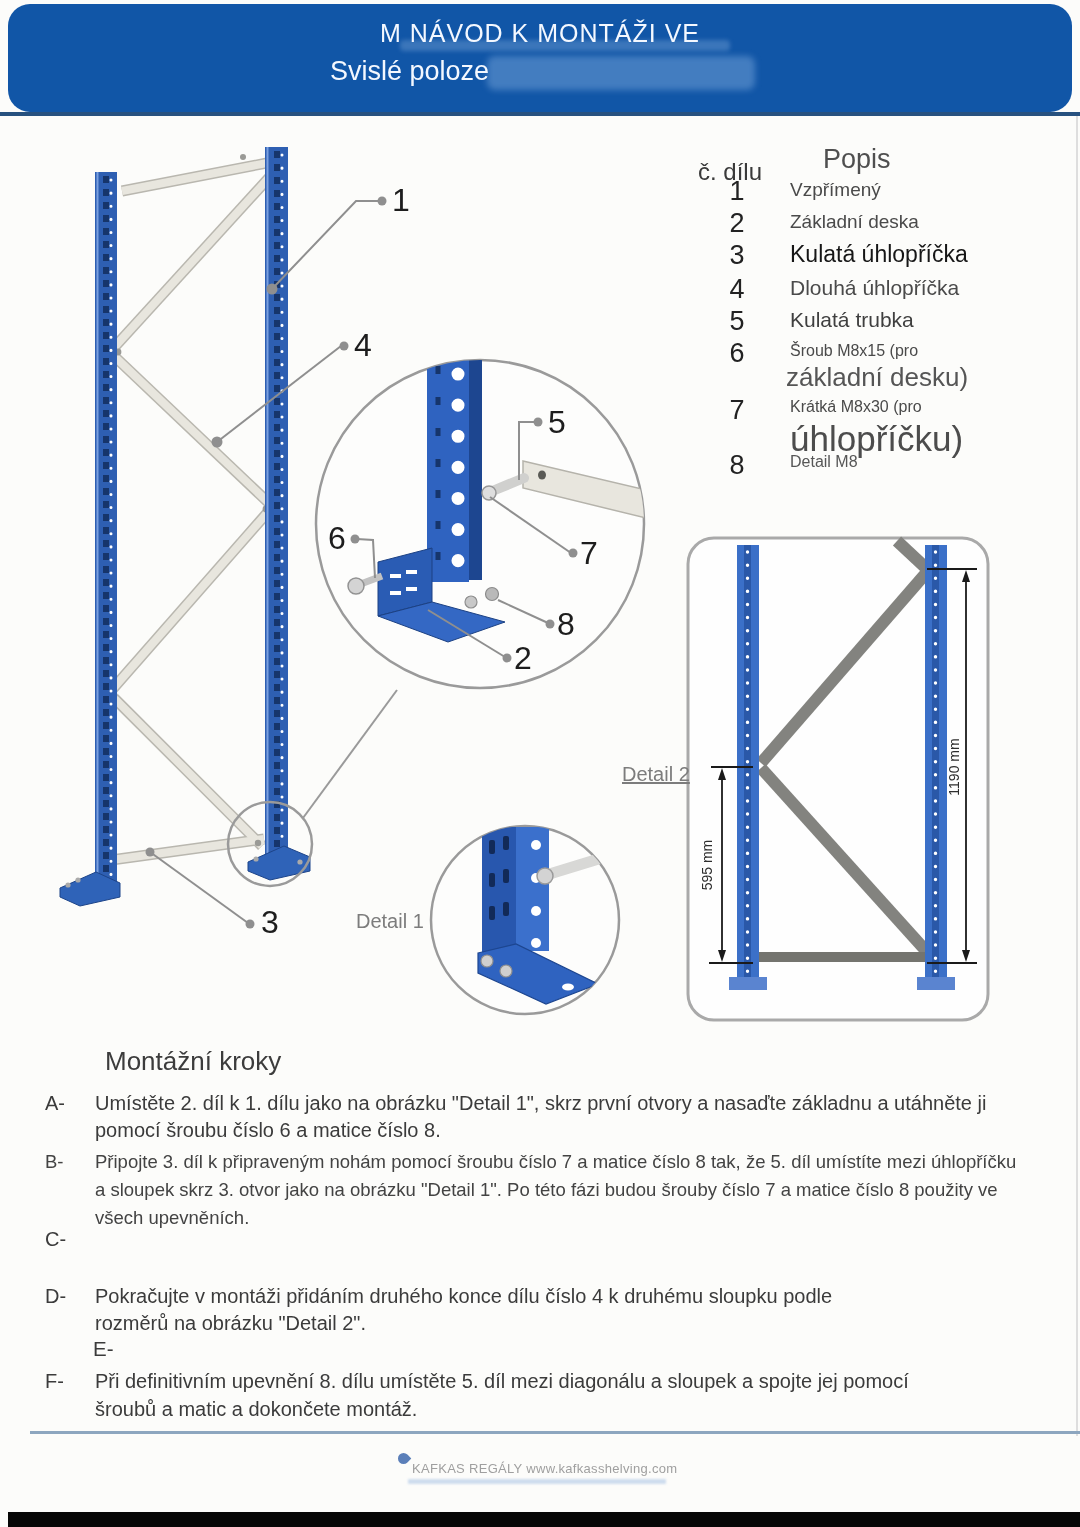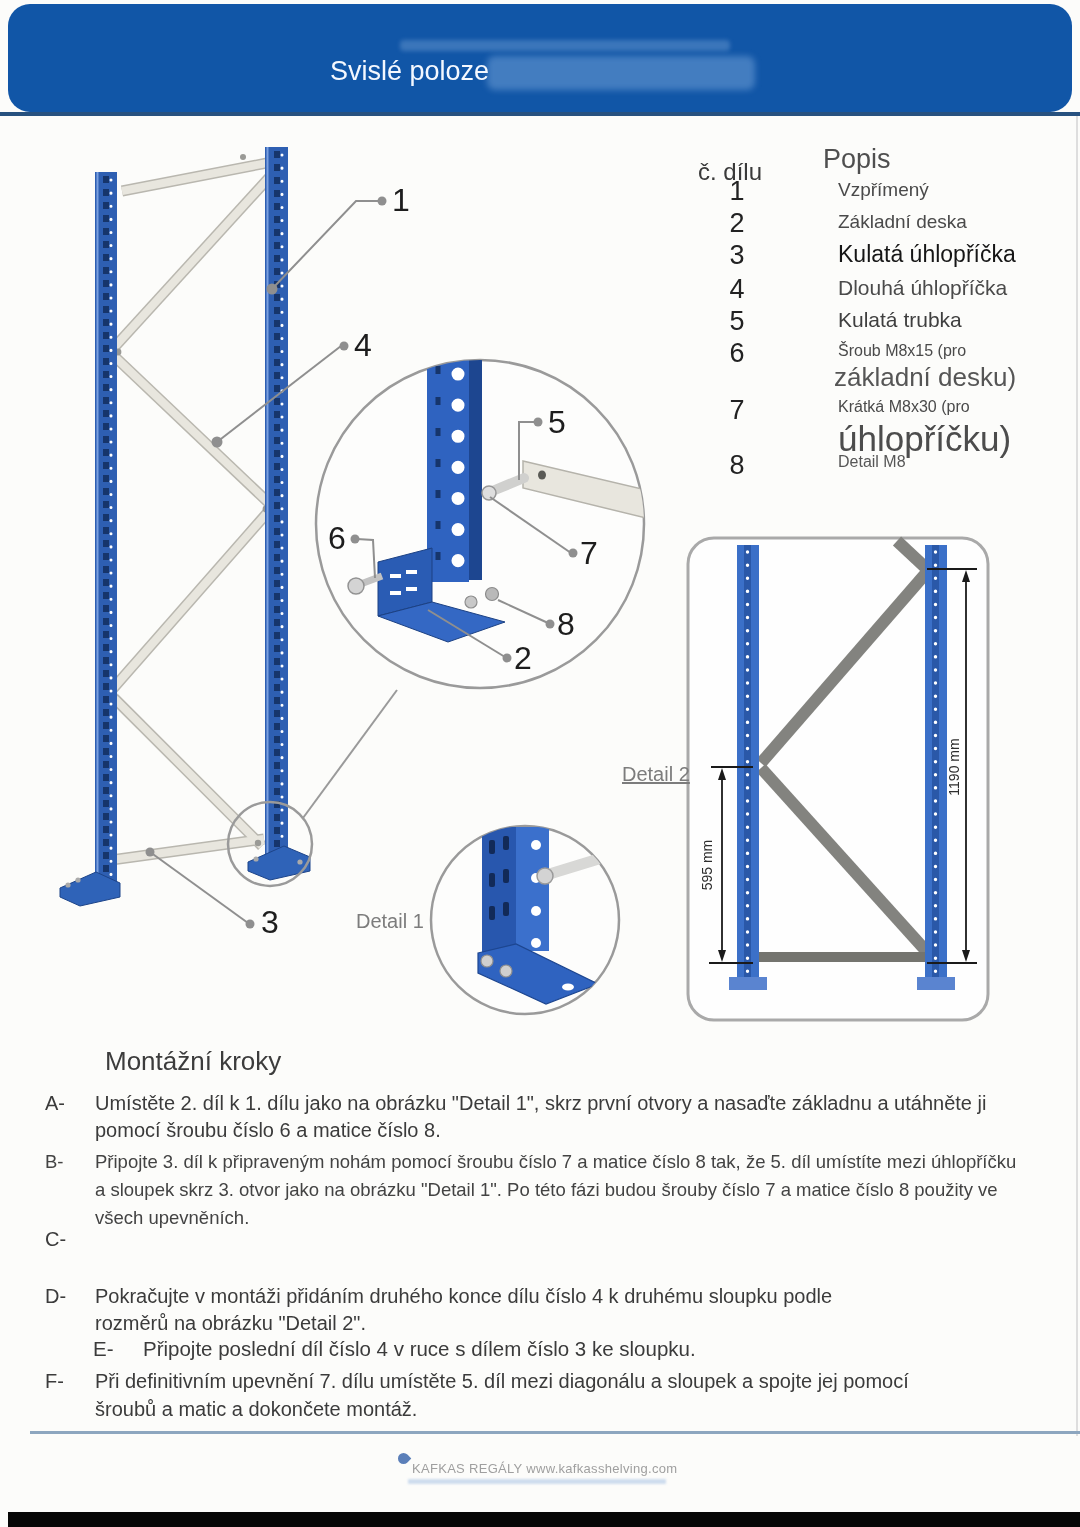--- a/index.html
+++ b/index.html
@@ -24,21 +24,21 @@
   
   .callout{color:#1d1d1d;font-size:32px;line-height:1;}
   .detail-label{color:#7c7c7c;font-size:20px;}
   .dim-label{color:#2e2e2e;font-size:14px;width:90px;text-align:center;transform:rotate(-90deg);}
 
   
   .parts{left:690px;top:140px;width:385px;height:345px;}
   .parts .hnum{left:8px;top:18px;font-size:24px;color:#3a3a3a;}
   .parts .hdesc{left:133px;top:4px;font-size:27px;color:#4f4f4f;}
   .pnum{left:30px;width:34px;text-align:center;font-size:27px;color:#222;}
-  .pdesc{left:100px;color:#4a4a4a;margin-left:48px;}
+  .pdesc{left:100px;color:#4a4a4a;}
   .t1{top:36px}.d1{top:39px;font-size:19px;}
   .t2{top:68px}.d2{top:71px;font-size:19px;}
   .t3{top:100px}.d3{top:101px;font-size:23px;color:#161616;}
   .t4{top:134px}.d4{top:136px;font-size:21px;}
   .t5{top:166px}.d5{top:168px;font-size:21px;color:#3f3f3f;}
   .t6{top:198px}.d6{top:202px;font-size:16px;}
   .d6b{top:222px;left:96px;font-size:26px;color:#555;}
   .t7{top:255px}.d7{top:258px;font-size:16px;}
   .d7b{top:279px;left:100px;font-size:35px;color:#4c4c4c;}
   .t8{top:310px}.d8{top:313px;font-size:16px;color:#565656;}
@@ -63,20 +63,21 @@
   .bottom-bar{left:8px;top:1512px;width:1072px;height:15px;background:#060606;}
 </style>
 </head>
 <body>
 
 <div id="page">
 
   <div class="abs hdr"></div>
   <div class="abs ghost1"></div>
   <div class="abs ghost2"></div>
+  <div class="abs hdr-title">M NÁVOD K MONTÁŽI VE</div>
   <div class="abs hdr-sub">Svislé poloze</div>
   <div class="abs hdr-strip"></div>
   <div class="abs page-edge"></div>
 
   <svg class="abs diagram" viewBox="0 0 1080 1527">
     <defs>
       <clipPath id="clip-big">
           <circle cx="480" cy="524" r="164"></circle>
         </clipPath>
       <clipPath id="clip-d1">
@@ -328,25 +329,24 @@
   </div>
   <div class="step step-c">
     <span class="letter">C-</span>
   </div>
   <div class="step step-d">
     <span class="letter">D-</span>
     <span>Pokračujte v montáži přidáním druhého konce dílu číslo 4 k druhému sloupku podle rozměrů na obrázku "Detail 2".</span>
   </div>
   <div class="step step-e">
     <span class="letter">E-</span>
-    <span>Připojte poslední díl číslo 4 v ruce s dílem číslo 3 ke sloupku.</span>
   </div>
   <div class="step step-f">
     <span class="letter">F-</span>
-    <span>Při definitivním upevnění 7. dílu umístěte 5. díl mezi diagonálu a sloupek a spojte jej pomocí šroubů a matic a dokončete montáž.</span>
+    <span>Při definitivním upevnění 8. dílu umístěte 5. díl mezi diagonálu a sloupek a spojte jej pomocí šroubů a matic a dokončete montáž.</span>
   </div>
 
   <div class="abs foot-rule"></div>
   <div class="abs pin-icon"></div>
   <div class="abs foot-text">
     <span>KAFKAS REGÁLY</span>
     <span>www.kafkasshelving.com</span>
   </div>
   <div class="abs foot-ghost"></div>
   <div class="abs bottom-bar"></div>

